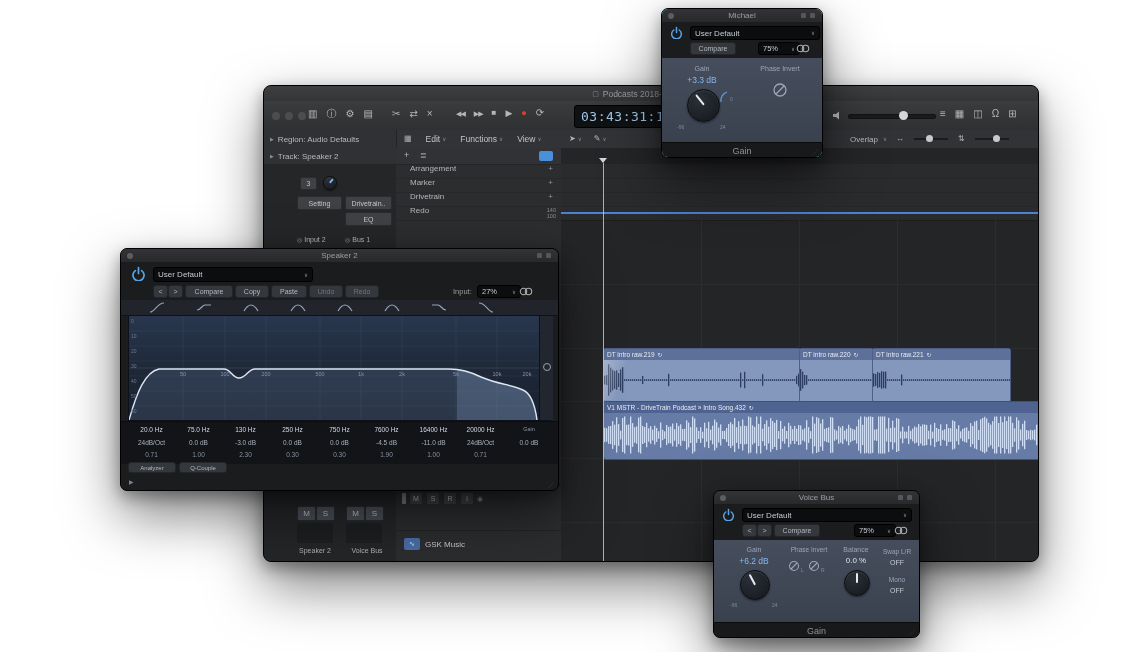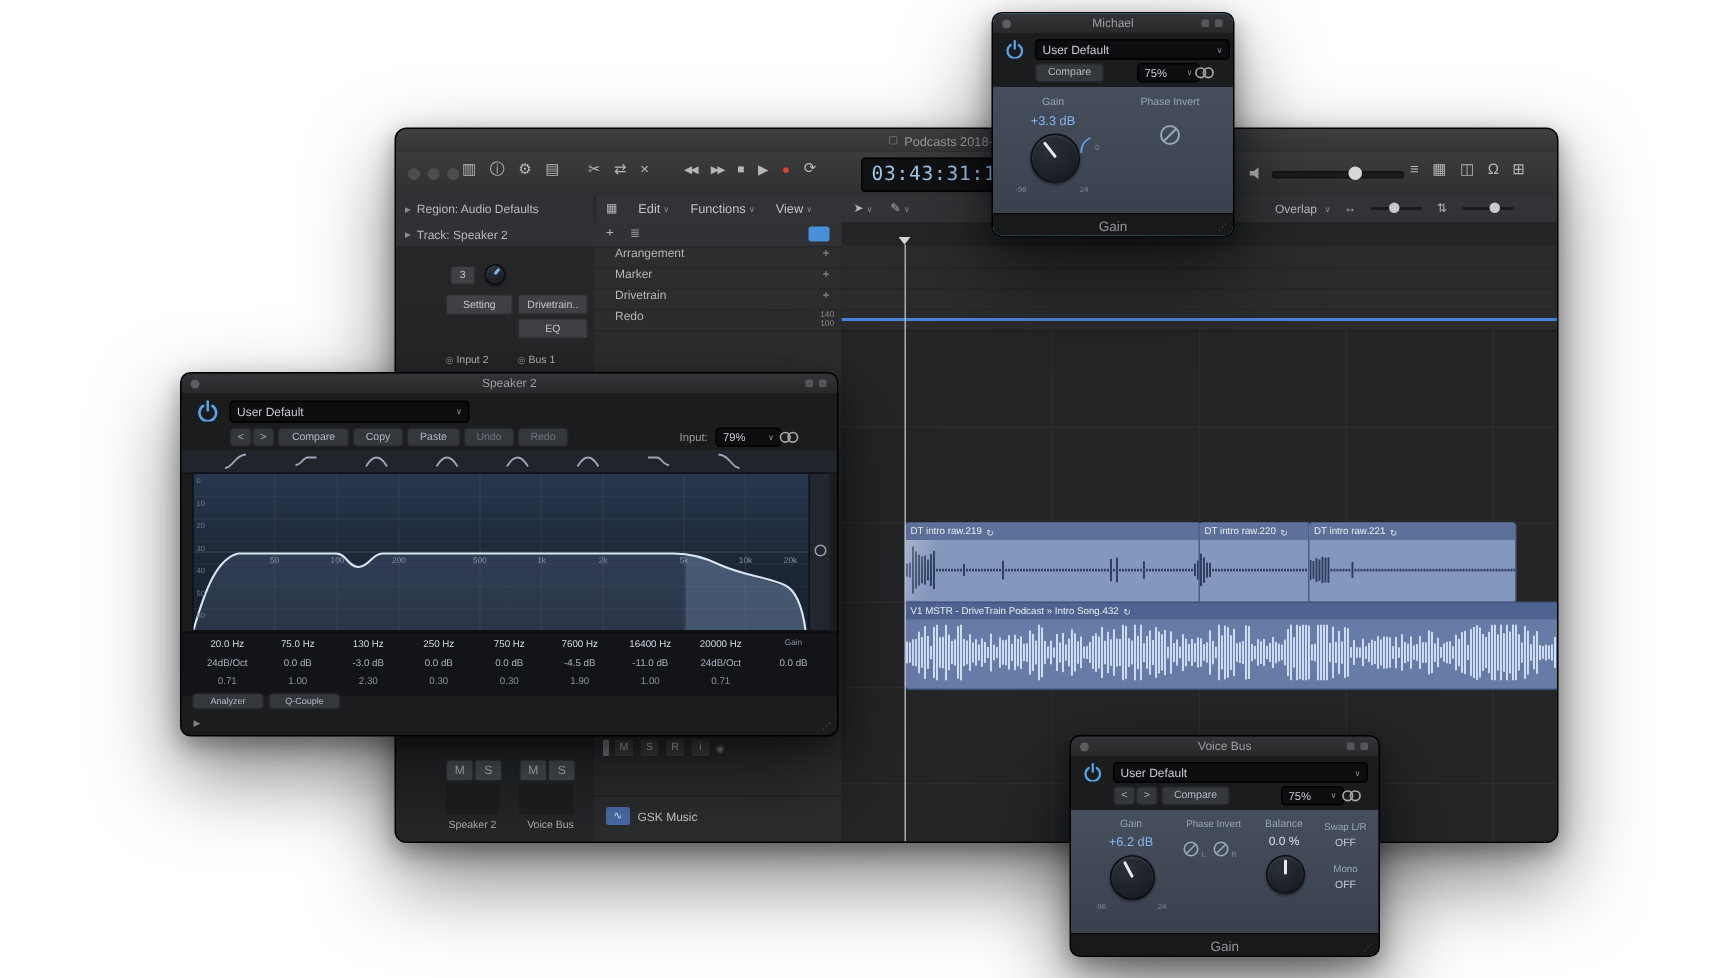--- a/index.html
+++ b/index.html
@@ -787,21 +787,21 @@
           <span>Paste</span>
         </span>
       <span class="pill dim" style="left:188px;top:23px;width:32px;height:11px;">
           <span>Undo</span>
         </span>
       <span class="pill dim" style="left:224px;top:23px;width:32px;height:11px;">
           <span>Redo</span>
         </span>
       <span style="position:absolute;left:332px;top:25px;font-size:7.5px;color:#9a9b9e;">Input:</span>
       <div class="dd" style="left:356px;top:23px;width:34px;height:11px;font-size:7.5px;">
-        <span>79%</span>
+        <span>27%</span>
           <span class="ca">∨</span>
       </div>
       <svg class="abs" style="left:398px;top:25px;" width="14" height="9" viewBox="0 0 14 9">
         <circle cx="4.5" cy="4.5" r="3.2" fill="none" stroke="#a8aaae" stroke-width="1.1"></circle>
         <circle cx="9.5" cy="4.5" r="3.2" fill="none" stroke="#a8aaae" stroke-width="1.1"></circle>
       </svg>
     </div>
 
     <div class="abs" style="left:0;top:51px;width:437px;height:15px;background:#21242a;border-bottom:1px solid #101216;">
       <svg class="bandic" style="left:28px;" width="16" height="11" viewBox="0 0 16 11">

